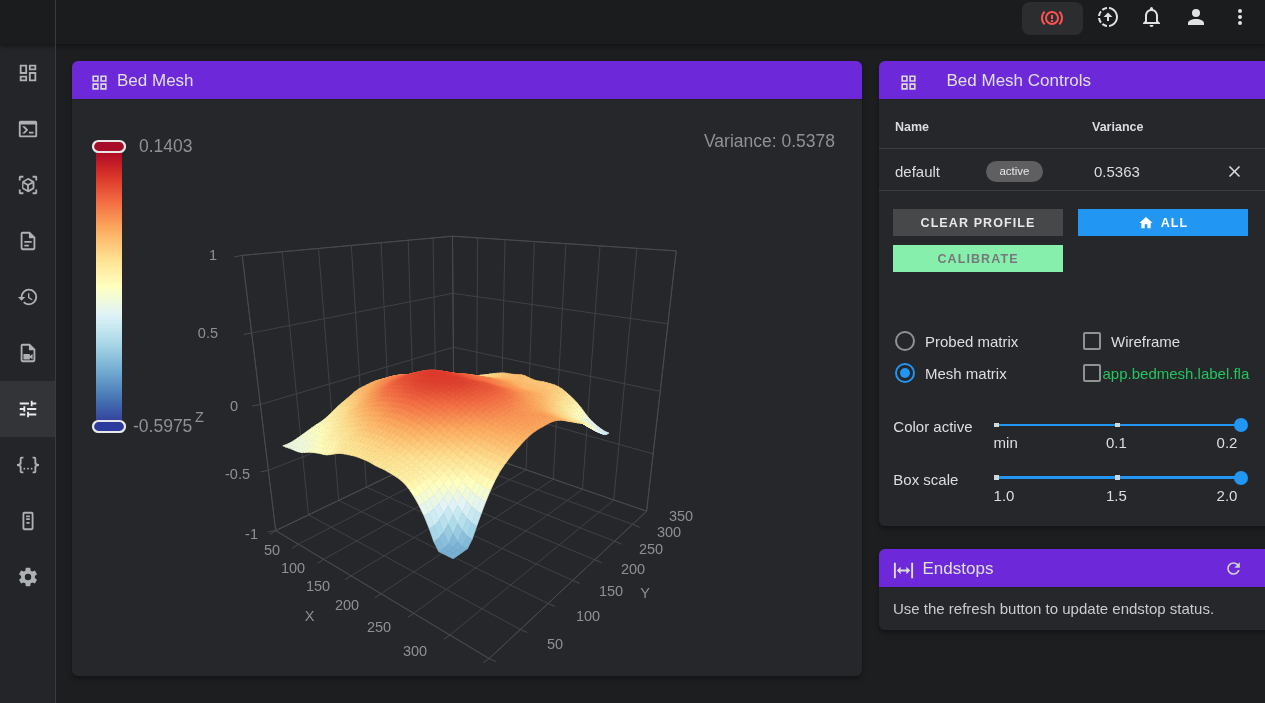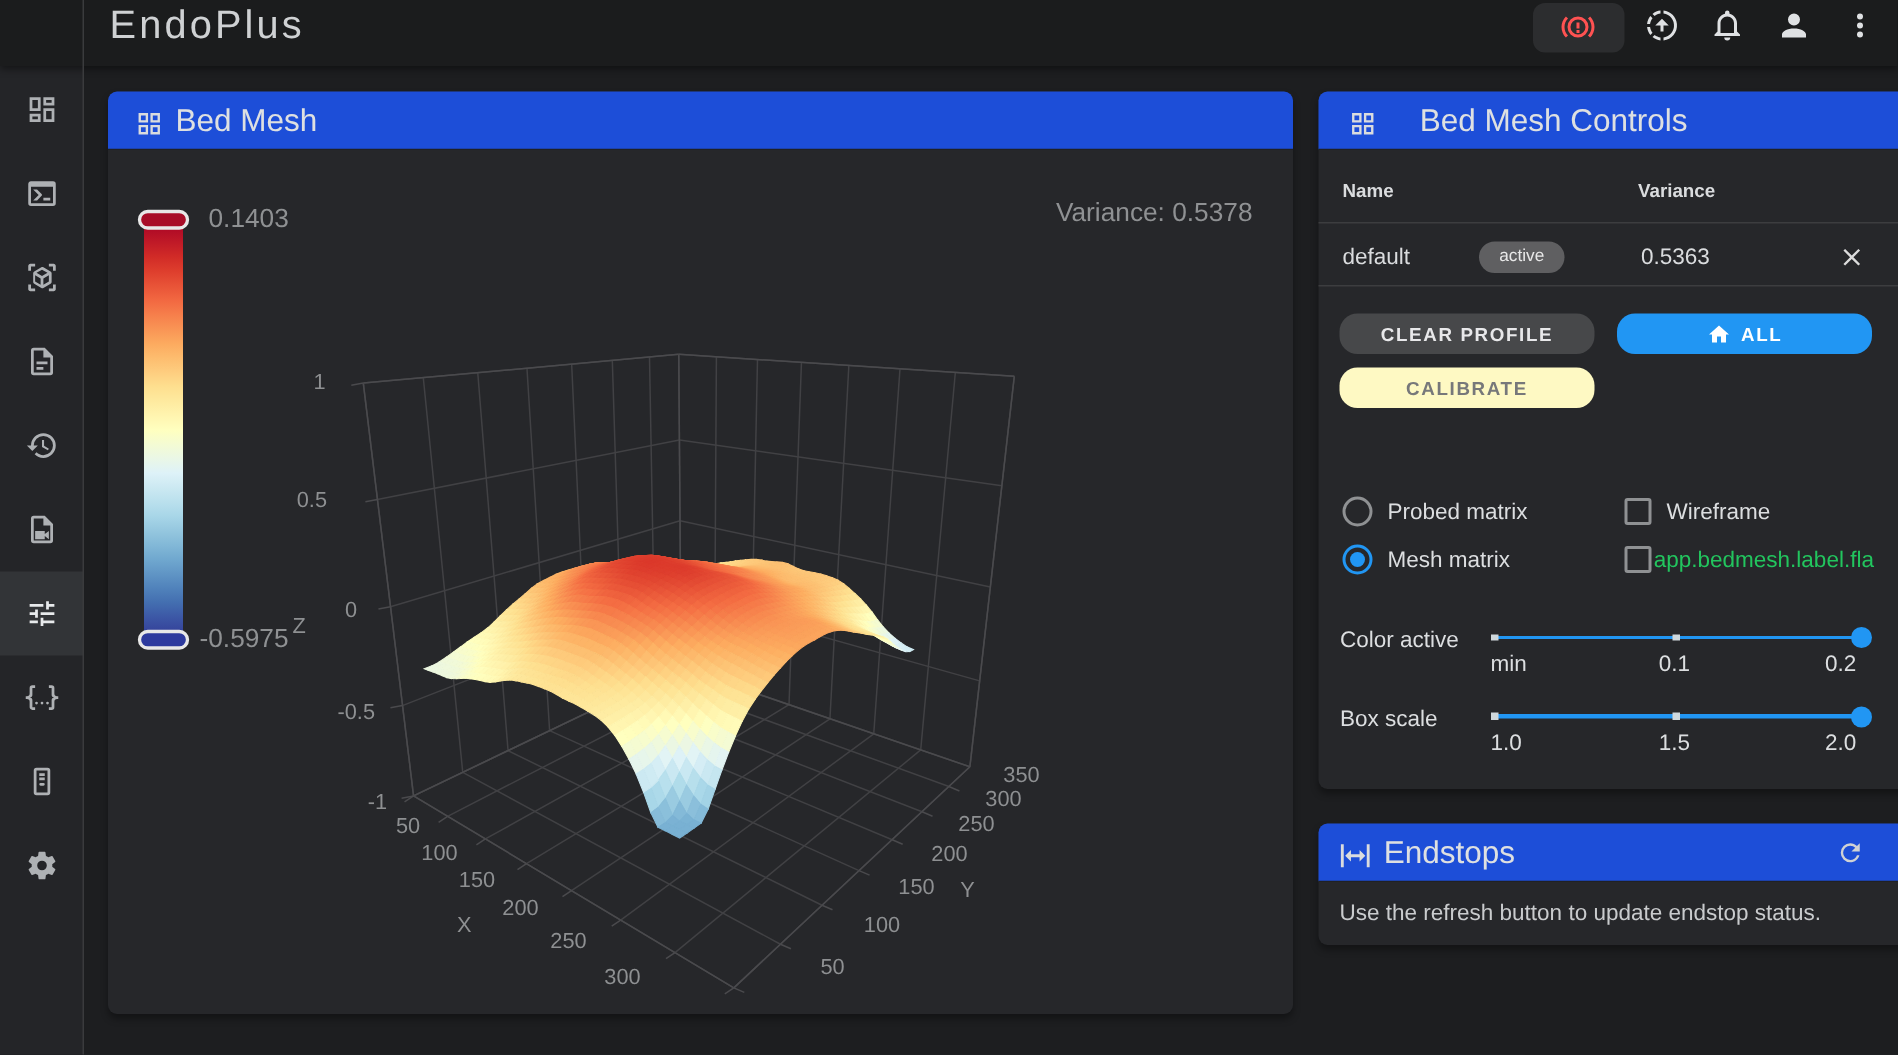--- a/index.html
+++ b/index.html
@@ -1,22 +1,21 @@
 <!DOCTYPE html>
 <html><head><meta charset="utf-8"><style>
 *{margin:0;padding:0;box-sizing:border-box}
 html,body{width:1265px;height:703px;overflow:hidden;background:#1d1e20;font-family:"Liberation Sans",sans-serif}
 .card{position:absolute;background:#26272a;border-radius:6px;box-shadow:0 3px 5px rgba(0,0,0,.35)}
-.chead{position:relative;height:39px;background:#1d4ed8;border-bottom:1px solid #202124;border-radius:6px 6px 0 0;color:#dee0e1;font-size:21px;line-height:40px}
-.btn{position:absolute;width:170px;height:27px;border-radius:12px;font-size:12.5px;font-weight:bold;letter-spacing:1.1px;color:#e8e8ea;display:flex;align-items:center;justify-content:center}
+.chead{position:relative;height:39px;background:#6d28d9;border-bottom:1px solid #202124;border-radius:6px 6px 0 0;color:#dee0e1;font-size:17px;line-height:40px}
+.btn{position:absolute;width:170px;height:27px;border-radius:0;font-size:12.5px;font-weight:bold;letter-spacing:1.1px;color:#e8e8ea;display:flex;align-items:center;justify-content:center}
 </style></head>
 <body>
 
 <div style="position:absolute;left:0;top:0;width:1265px;height:44px;background:#1b1c1d;box-shadow:0 2px 5px rgba(0,0,0,.45);z-index:30">
-  <div style="position:absolute;left:73px;top:1px;font-size:26.5px;color:#cfd1d3;letter-spacing:2.1px">EndoPlus</div>
   <div style="position:absolute;left:1022px;top:2px;width:61px;height:33px;background:#2c2d2f;border-radius:8px"></div>
   <svg width="24" height="24" viewBox="0 0 24 24" style="position:absolute;left:1040px;top:6px;">
       <path d="M12,5A7,7 0 0,0 5,12A7,7 0 0,0 12,19A7,7 0 0,0 19,12A7,7 0 0,0 12,5M12,17A5,5 0 0,1 7,12A5,5 0 0,1 12,7A5,5 0 0,1 17,12A5,5 0 0,1 12,17M11,9H13V13H11V9M11,14H13V16H11V14M20.07,4.93L18.66,6.34C20.1,7.79 21,9.79 21,12C21,14.21 20.1,16.21 18.66,17.66L20.07,19.07C21.88,17.26 23,14.76 23,12C23,9.24 21.88,6.74 20.07,4.93M3.93,4.93C2.12,6.74 1,9.24 1,12C1,14.76 2.12,17.26 3.93,19.07L5.34,17.66C3.9,16.21 3,14.21 3,12C3,9.79 3.9,7.79 5.34,6.34L3.93,4.93Z" fill="#ff5252"></path>
     </svg>
   <svg width="24" height="24" viewBox="0 0 24 24" style="position:absolute;left:1096px;top:5px;">
       <path d="M13,2.03V4.05C17.39,4.59 20.5,8.58 19.96,12.97C19.5,16.61 16.64,19.5 13,19.93V21.93C18.5,21.38 22.5,16.5 21.95,11C21.5,6.25 17.73,2.5 13,2.03M11,2.06C9.05,2.25 7.19,3 5.67,4.26L7.1,5.74C8.22,4.84 9.57,4.26 11,4.06V2.06M4.26,5.67C3,7.19 2.25,9.04 2.05,11H4.05C4.24,9.58 4.8,8.23 5.69,7.1L4.26,5.67M2.06,13C2.26,14.96 3.03,16.81 4.27,18.33L5.69,16.9C4.81,15.77 4.24,14.42 4.06,13H2.06M7.1,18.37L5.67,19.74C7.18,21 9.04,21.79 11,22V20C9.58,19.82 8.23,19.25 7.1,18.37M12,7.5L7.5,12H11V16H13V12H16.5L12,7.5Z" fill="#dfe1e3"></path>
     </svg>
   <svg width="24" height="24" viewBox="0 0 24 24" style="position:absolute;left:1140px;top:5px;">
       <path d="M16,17H7V10.5C7,8 9,6 11.5,6C14,6 16,8 16,10.5M18,16V10.5C18,7.43 15.86,4.86 13,4.18V3.5A1.5,1.5 0 0,0 11.5,2A1.5,1.5 0 0,0 10,3.5V4.18C7.13,4.86 5,7.43 5,10.5V16L3,18V19H20V18M11.5,22A2,2 0 0,0 13.5,20H9.5A2,2 0 0,0 11.5,22Z" fill="#dfe1e3"></path>
     </svg>
@@ -2149,21 +2148,21 @@
   <div style="position:absolute;left:107.5px;top:100px;width:57px;height:21px;background:#5f5f61;border-radius:11px;text-align:center;line-height:21px;font-size:11.5px;color:#e8e8e8">active</div>
   <div style="position:absolute;left:215.5px;top:102px;font-size:15px;color:#dadcde">0.5363</div>
   <span style="position:absolute;left:346px;top:101px;line-height:0;display:block"><svg width="19" height="19" viewBox="0 0 24 24" style="">
         <path d="M19,6.41L17.59,5L12,10.59L6.41,5L5,6.41L10.59,12L5,17.59L6.41,19L12,13.41L17.59,19L19,17.59L13.41,12L19,6.41Z" fill="#dcdcdc"></path>
       </svg></span>
   <div style="position:absolute;left:0;top:129px;width:392px;height:1px;background:#3c3d3f"></div>
   <div class="btn" style="left:14.5px;top:148px;background:#47484a">CLEAR PROFILE</div>
   <div class="btn" style="left:199.5px;top:148px;background:#2196f3;color:#fff"><svg width="16" height="16" viewBox="0 0 24 24" style="margin-right:7px">
         <path d="M10,20V14H14V20H19V12H22L12,3L2,12H5V20H10Z" fill="#fff"></path>
       </svg>ALL</div>
-  <div class="btn" style="left:14.5px;top:184px;background:#fef9c3;color:#77787a;box-shadow:none">CALIBRATE</div>
+  <div class="btn" style="left:14.5px;top:184px;background:#86efac;color:#77787a;box-shadow:none">CALIBRATE</div>
 
   <div style="position:absolute;left:16.5px;top:270px;width:20px;height:20px;border:2px solid #8f9193;border-radius:50%"></div>
   <div style="position:absolute;left:46.5px;top:272px;font-size:15px;color:#dcdee0">Probed matrix</div>
   <div style="position:absolute;left:16.5px;top:302px;width:20px;height:20px;border:2px solid #2196f3;border-radius:50%"></div>
   <div style="position:absolute;left:21.5px;top:307px;width:10px;height:10px;background:#2196f3;border-radius:50%"></div>
   <div style="position:absolute;left:46.5px;top:304px;font-size:15px;color:#dcdee0">Mesh matrix</div>
   <div style="position:absolute;left:204.5px;top:271px;width:18px;height:18px;border:2px solid #8f9193;border-radius:2px"></div>
   <div style="position:absolute;left:232.5px;top:272px;font-size:15px;color:#dcdee0">Wireframe</div>
   <div style="position:absolute;left:204.5px;top:303px;width:18px;height:18px;border:2px solid #8f9193;border-radius:2px"></div>
   <div style="position:absolute;left:224px;top:304px;font-size:15px;color:#22c55e;white-space:nowrap">app.bedmesh.label.fla</div>

